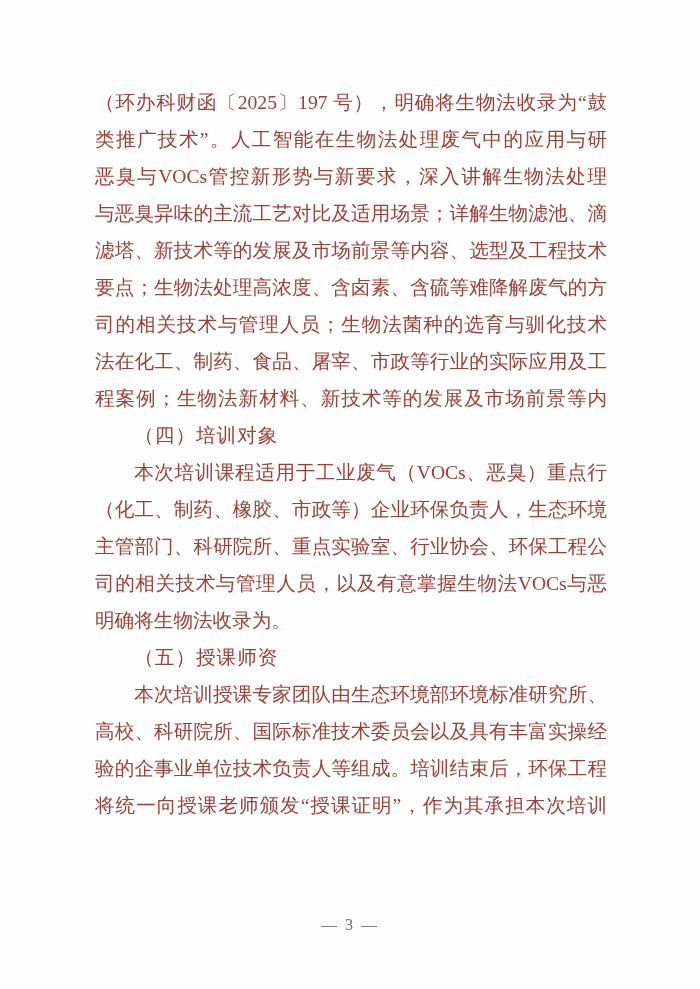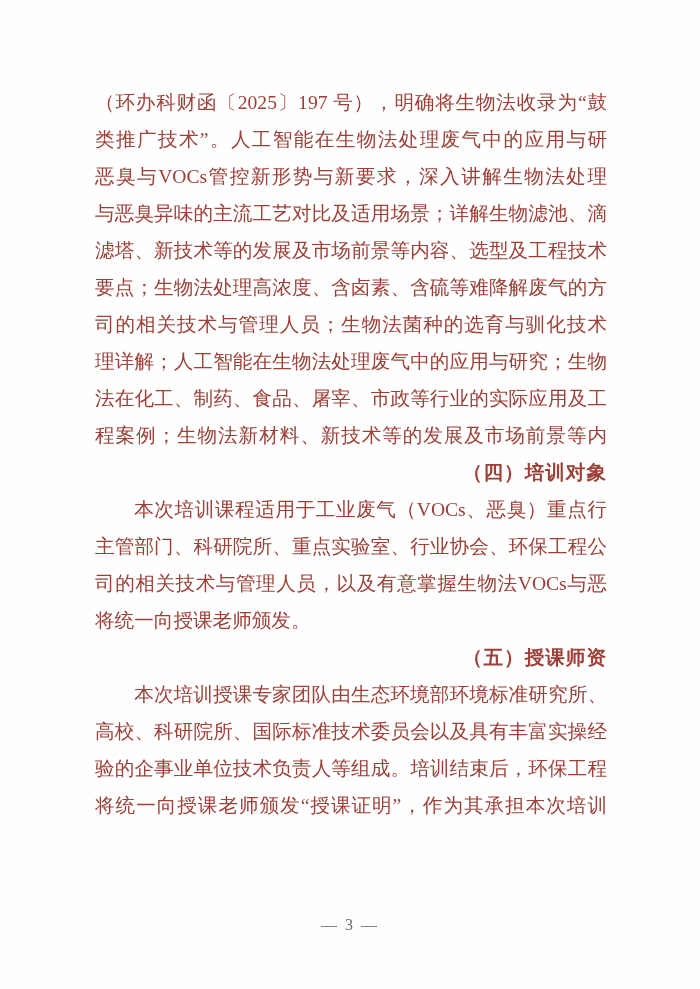--- a/index.html
+++ b/index.html
@@ -32,23 +32,22 @@
   }
   .line.j {
     white-space: normal;
     text-align: justify;
     text-align-last: justify;
   }
   .line.ind {
     text-indent: 2em;
   }
   .line.heading {
-    font-weight: bold;
+    font-weight: normal;
     letter-spacing: 1px;
-    text-align: right;
   }
   .page-number {
     position: absolute;
     left: 0;
     top: 910px;
     width: 700px;
     height: 30px;
     line-height: 30px;
     text-align: center;
     font-size: 16px;
@@ -61,28 +60,28 @@
 
 <div class="page">
   <main class="doc-text" style="color: rgb(156, 64, 56);">
       <div class="line j">（环办科财函〔2025〕197 号），明确将生物法收录为“鼓励</div>
       <div class="line j">类推广技术”。人工智能在生物法处理废气中的应用与研究、</div>
       <div class="line j">恶臭与VOCs管控新形势与新要求，深入讲解生物法处理VOCs</div>
       <div class="line j">与恶臭异味的主流工艺对比及适用场景；详解生物滤池、滴</div>
       <div class="line j">滤塔、新技术等的发展及市场前景等内容、选型及工程技术</div>
       <div class="line j">要点；生物法处理高浓度、含卤素、含硫等难降解废气的方</div>
       <div class="line j">司的相关技术与管理人员；生物法菌种的选育与驯化技术</div>
-      <div class="line j">理详解；人工智能在生物法处理废气中的应用与研究；生物</div>
       <div class="line j">法在化工、制药、食品、屠宰、市政等行业的实际应用及工</div>
       <div class="line j">程案例；生物法新材料、新技术等的发展及市场前景等内容。</div>
       <div class="line heading ind">（四）培训对象</div>
       <div class="line j ind">本次培训课程适用于工业废气（VOCs、恶臭）重点行业</div>
+      <div class="line j">（化工、制药、橡胶、市政等）企业环保负责人，生态环境</div>
       <div class="line j">主管部门、科研院所、重点实验室、行业协会、环保工程公</div>
       <div class="line j">司的相关技术与管理人员，以及有意掌握生物法VOCs与恶臭</div>
-      <div class="line">将统一向授课老师颁发。</div>
+      <div class="line">明确将生物法收录为。</div>
       <div class="line heading ind">（五）授课师资</div>
       <div class="line j ind">本次培训授课专家团队由生态环境部环境标准研究所、</div>
       <div class="line j">高校、科研院所、国际标准技术委员会以及具有丰富实操经</div>
       <div class="line j">验的企事业单位技术负责人等组成。培训结束后，环保工程公</div>
       <div class="line j">将统一向授课老师颁发“授课证明”，作为其承担本次培训</div>
     </main>
   <footer class="page-number">— 3 —</footer>
 </div>
 
 </body></html>

